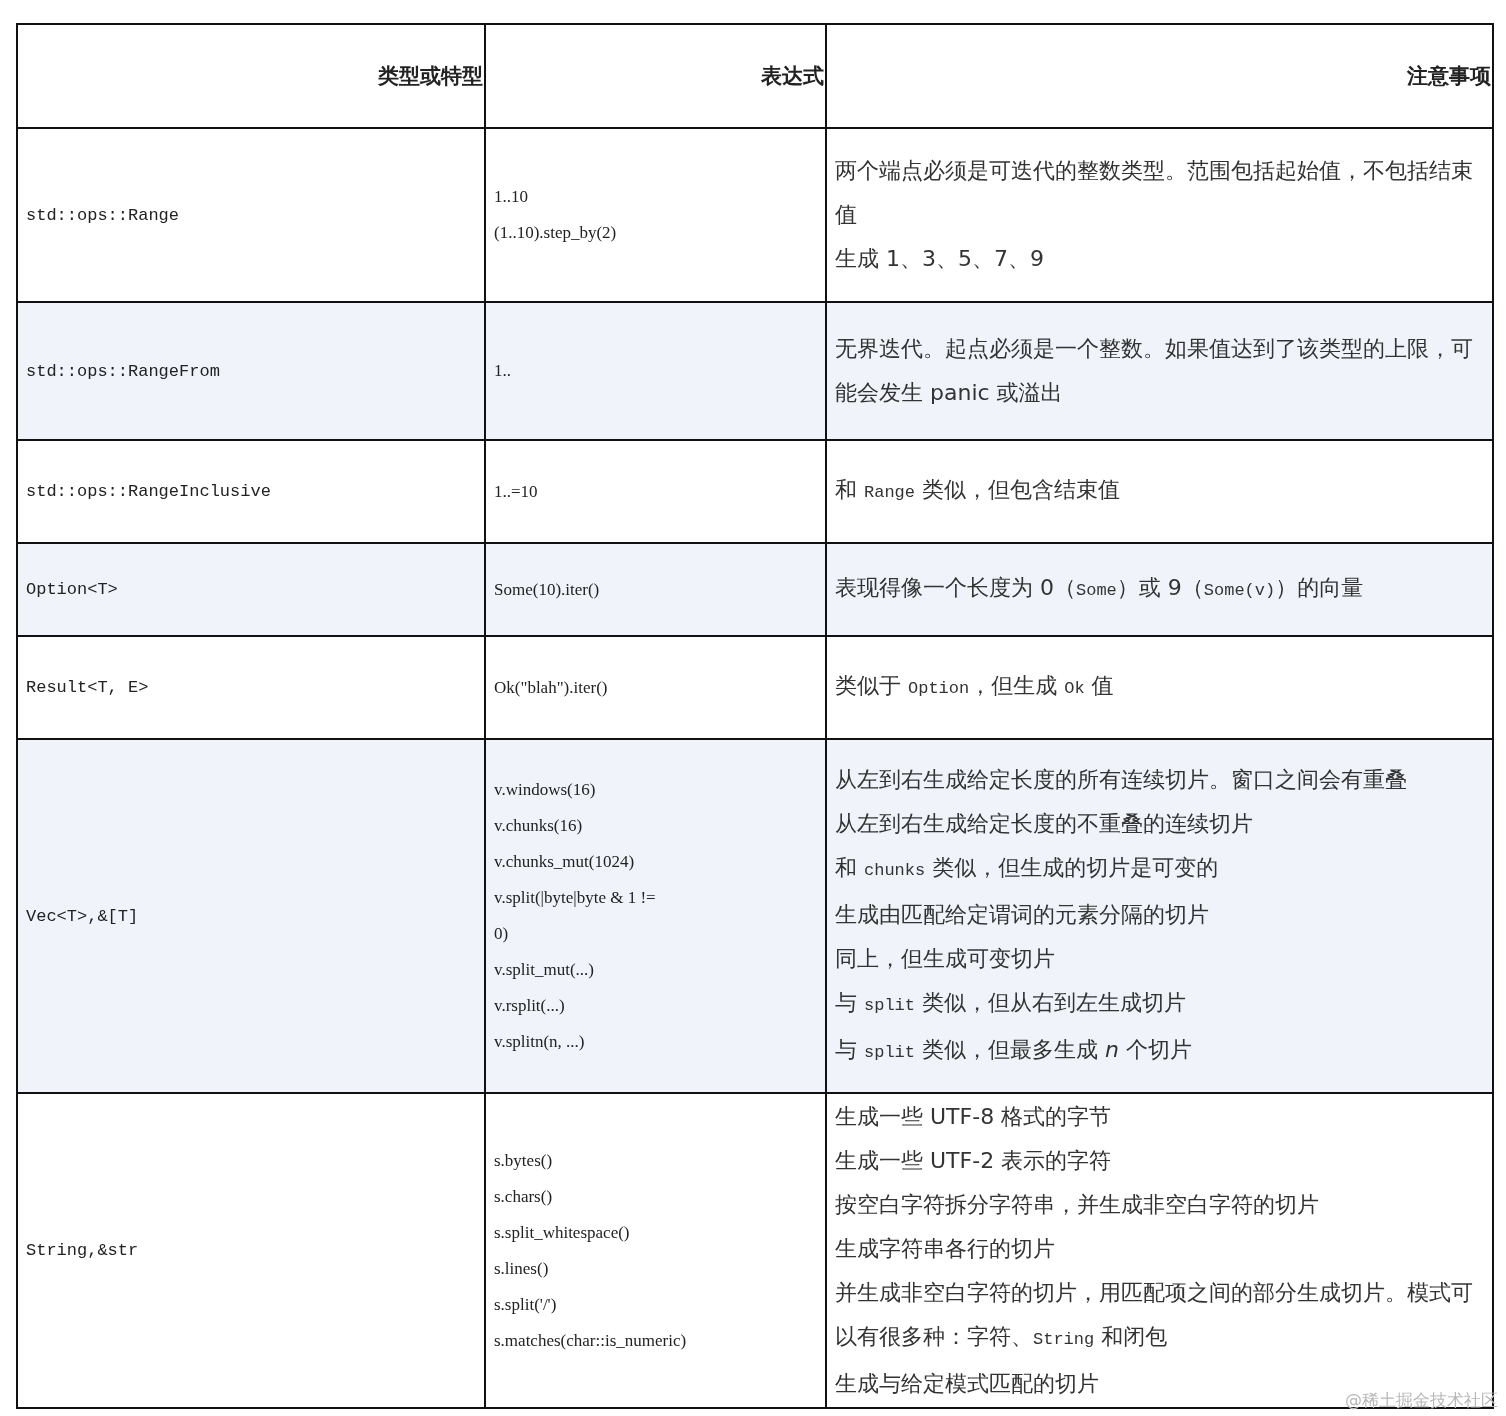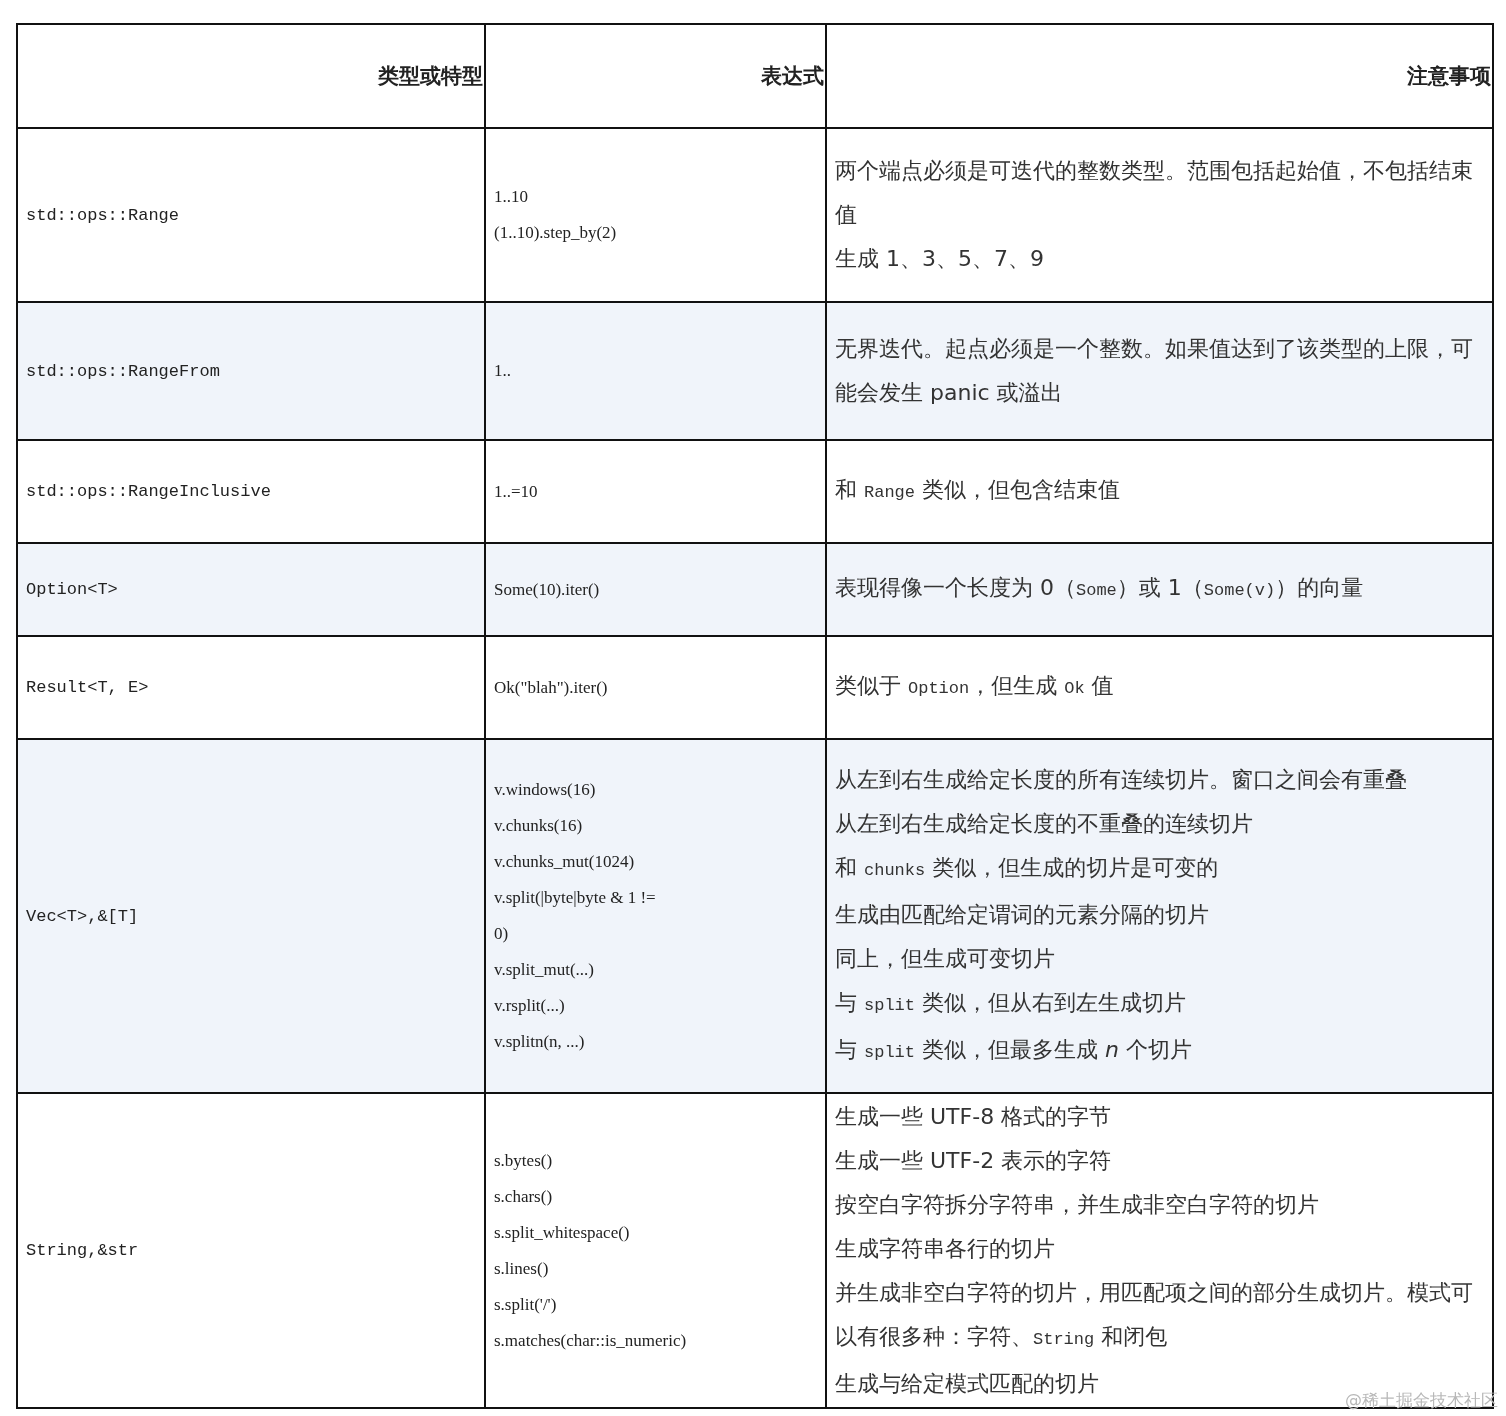--- a/index.html
+++ b/index.html
@@ -63,21 +63,21 @@
         <td class="notes">
           <div><span>和 </span><code>Range</code><span> 类似，但包含结束值</span></div>
         </td>
       </tr>
       <tr class="alt" style="height: 93px;">
         <td class="mono">Option&lt;T&gt;</td>
         <td class="mono code-lines">
           <div>Some(10).iter()</div>
         </td>
         <td class="notes">
-          <div><span>表现得像一个长度为 0（</span><code>Some</code><span>）或 1（</span><code>Some(v)</code><span>）的向量</span></div>
+          <div><span>表现得像一个长度为 0（</span><code>Some</code><span>）或 9（</span><code>Some(v)</code><span>）的向量</span></div>
         </td>
       </tr>
       <tr style="height: 103px; border-radius: 31px;">
         <td class="mono">Result&lt;T, E&gt;</td>
         <td class="mono code-lines">
           <div>Ok("blah").iter()</div>
         </td>
         <td class="notes">
           <div><span>类似于 </span><code>Option</code><span>，但生成 </span><code>Ok</code><span> 值</span></div>
         </td>

